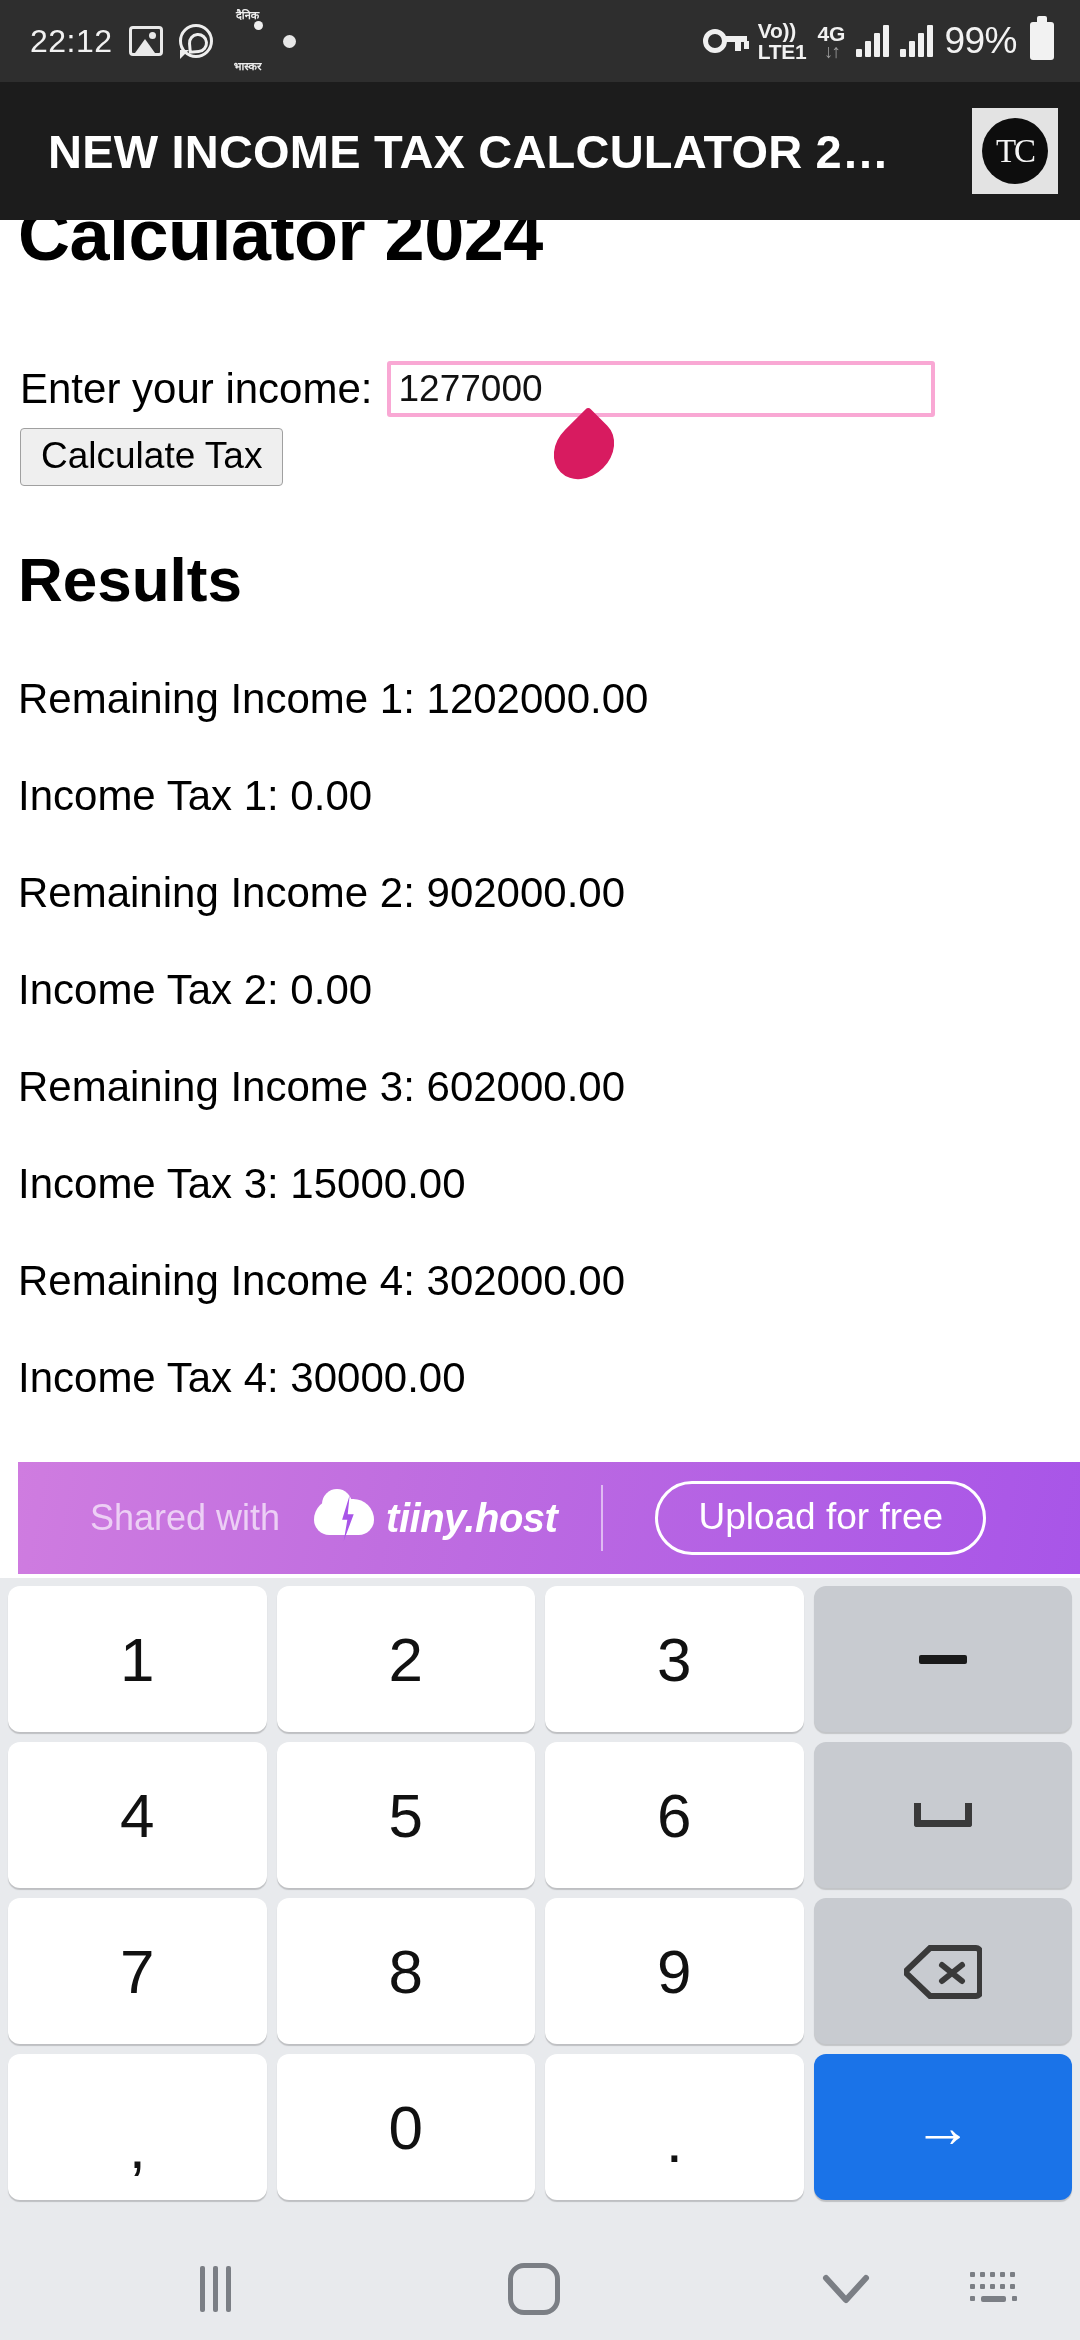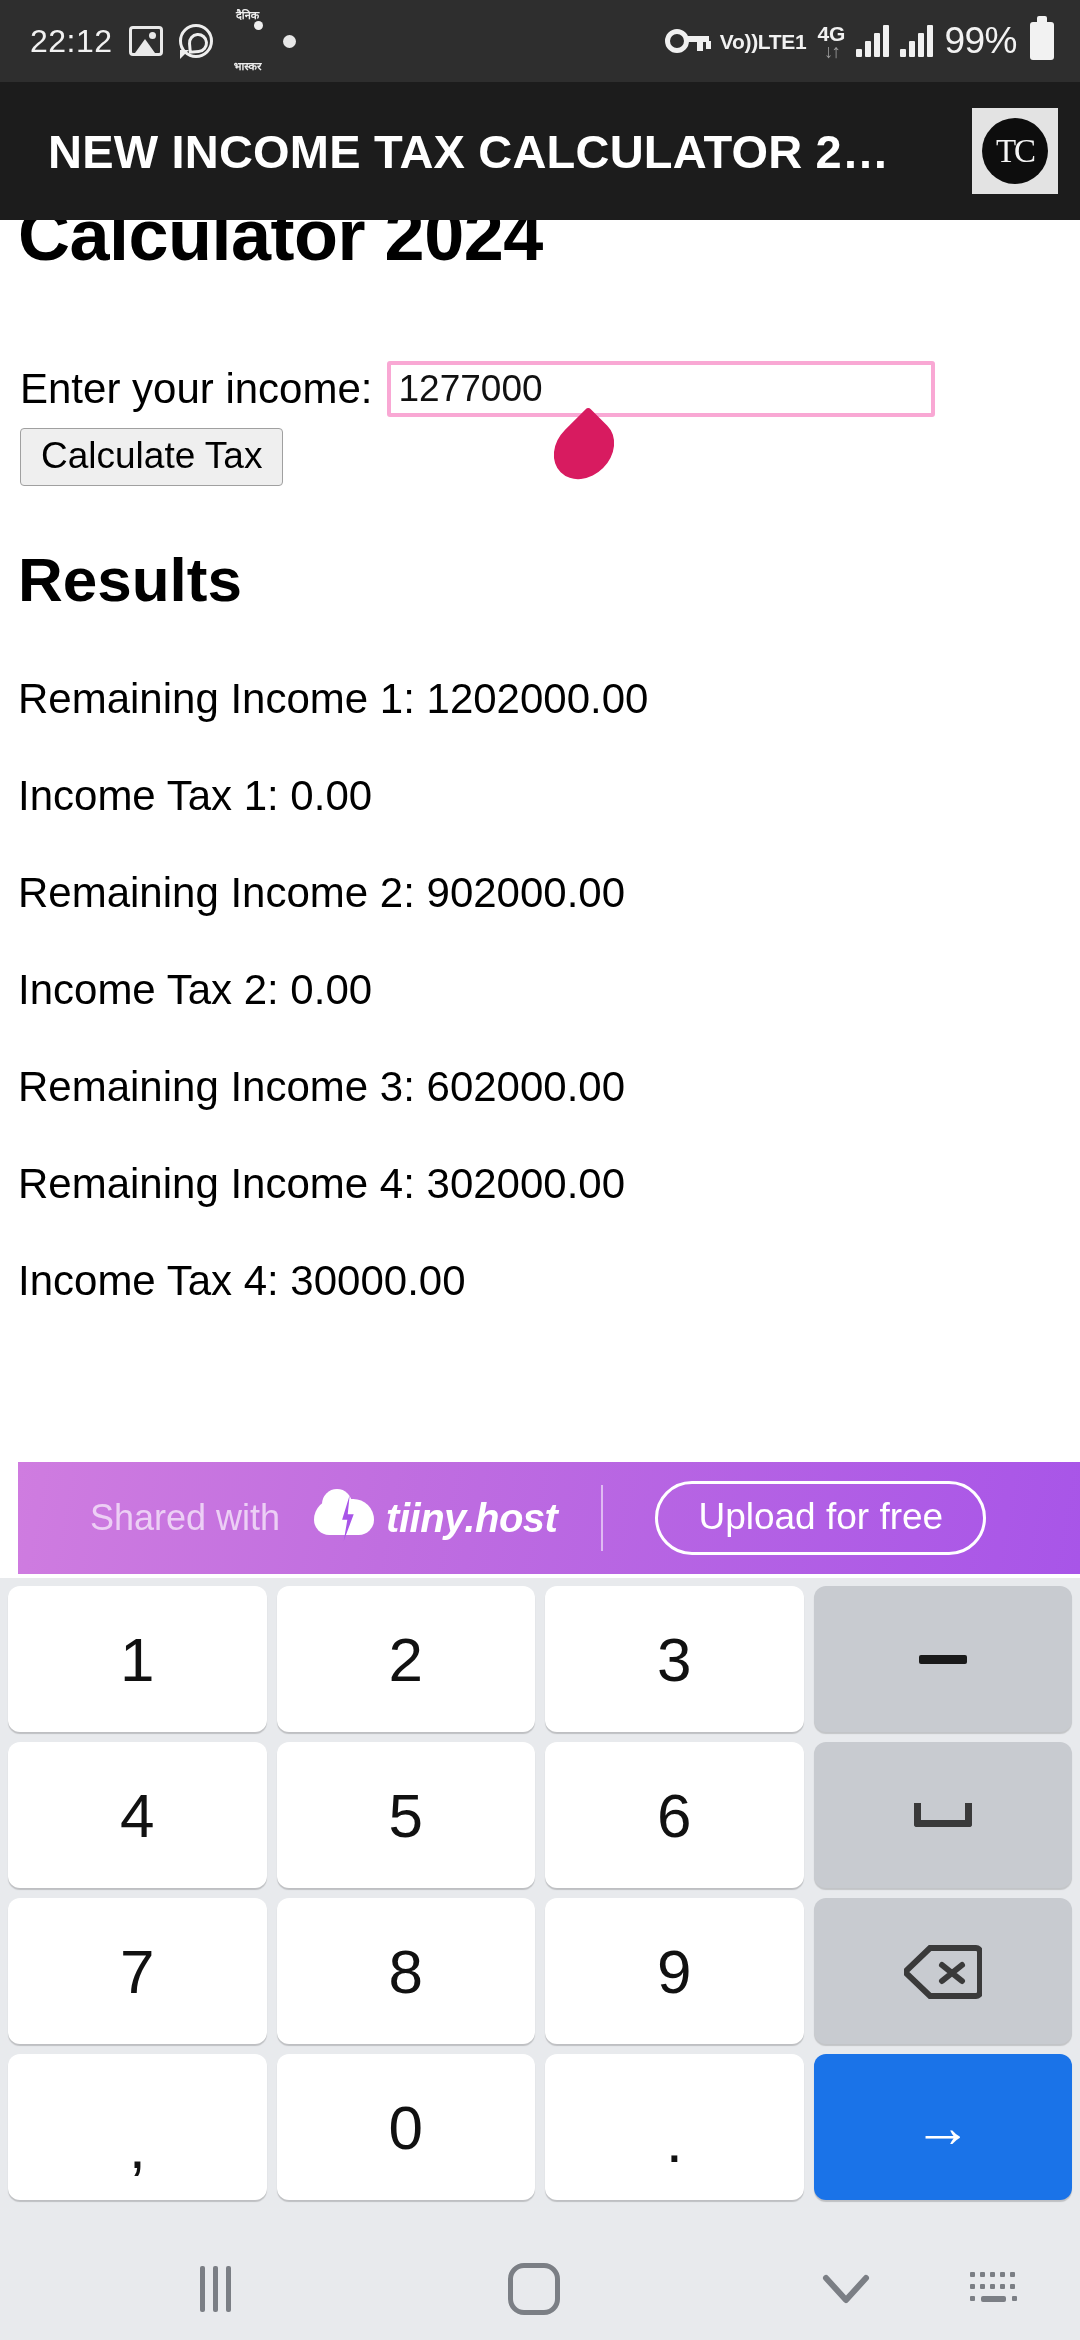--- a/index.html
+++ b/index.html
@@ -33,21 +33,21 @@
   .ico-news{ width:38px;height:34px; display:flex;flex-direction:column;align-items:center;justify-content:center;
      font-size:11px; line-height:11px; color:#eee; font-weight:700; position:relative;gap:40px;}
   .ico-news i{ font-style:normal; }
   .ico-news .dot{ position:absolute; top:-3px; right:4px; width:9px;height:9px;border-radius:50%;background:#eee;}
   .ico-dot{ width:13px;height:13px;border-radius:50%;background:#e7e7e7;}
   .ico-key{ width:44px; height:24px; position:relative; }
   .ico-key .ring{ position:absolute; left:0; top:0; width:24px;height:24px;border:5px solid #f0f0f0;border-radius:50%;}
   .ico-key .shaft{ position:absolute; left:20px; top:7px; width:24px;height:6px;background:#f0f0f0;}
   .ico-key .t1{ position:absolute; left:32px; top:12px; width:6px;height:10px;background:#f0f0f0;}
   .ico-key .t2{ position:absolute; left:41px; top:12px; width:5px;height:8px;background:#f0f0f0;}
-  .volte{ display:flex; align-items:flex-start; line-height:21px; }
+  .volte{ display:flex; flex-direction:column; align-items:flex-start; line-height:21px; }
   .volte span{ font-size:21px; font-weight:700; color:#f1f1f1; letter-spacing:-0.3px;}
   .g4{ display:flex; flex-direction:column; align-items:center; line-height:21px;}
   .g4 .lab{ font-size:21px; font-weight:700; color:#f1f1f1;}
   .g4 .arrows{ font-size:19px; color:#9a9a9a; line-height:16px; letter-spacing:-2px;}
   .bars{ display:flex; align-items:flex-end; gap:3px; height:32px;}
   .bars i{ display:block; width:6px; background:#f1f1f1; border-radius:1px; font-style:normal;}
   .bars i:nth-child(1){ height:8px;}
   .bars i:nth-child(2){ height:16px;}
   .bars i:nth-child(3){ height:24px;}
   .bars i:nth-child(4){ height:32px;}
@@ -196,20 +196,21 @@
     <button class="calc-btn">Calculate Tax</button>
 
     <div class="results-h2">Results</div>
 
     <div class="results-list">
       <div class="result-line">Remaining Income 1: 1202000.00</div>
       <div class="result-line">Income Tax 1: 0.00</div>
       <div class="result-line">Remaining Income 2: 902000.00</div>
       <div class="result-line">Income Tax 2: 0.00</div>
       <div class="result-line">Remaining Income 3: 602000.00</div>
+      <div class="result-line">Income Tax 3: 15000.00</div>
       <div class="result-line">Remaining Income 4: 302000.00</div>
       <div class="result-line">Income Tax 4: 30000.00</div>
     </div>
   </div>
 
   <div class="statusbar">
     <div class="sb-left">
       <div class="sb-time">22:12</div>
       <div class="ico-img"></div>
       <div class="ico-wa"></div>

